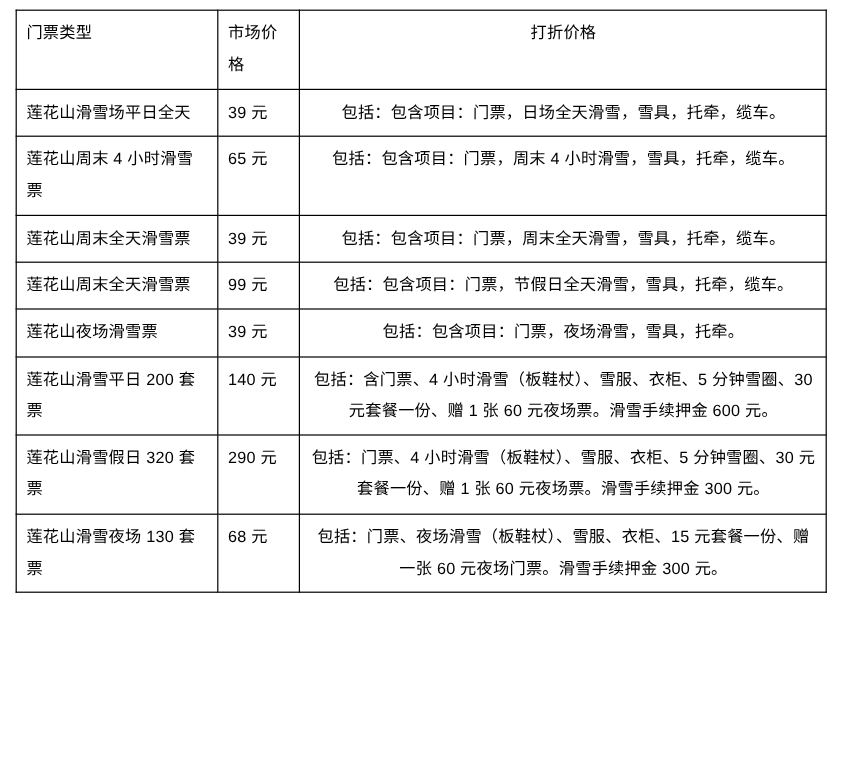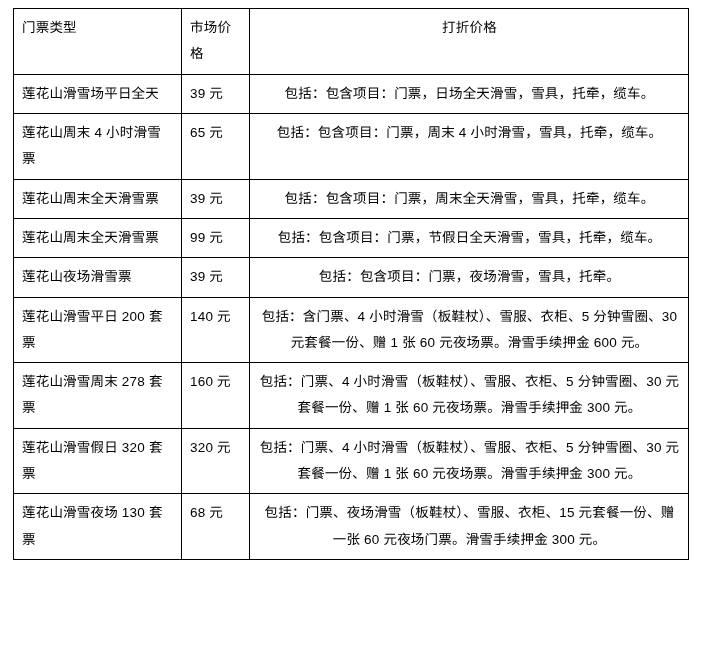--- a/index.html
+++ b/index.html
@@ -113,29 +113,24 @@
           <td class="cell-price">39 元</td>
           <td class="cell-desc">包括：包含项目：门票，夜场滑雪，雪具，托牵。</td>
         </tr>
 
         <tr>
           <td class="cell-type">莲花山滑雪平日 200 套票</td>
           <td class="cell-price">140 元</td>
           <td class="cell-desc">包括：含门票、4 小时滑雪（板鞋杖）、雪服、衣柜、5 分钟雪圈、30 元套餐一份、赠 1 张 60 元夜场票。滑雪手续押金 600 元。</td>
         </tr>
 
-        <tr>
-          <td class="cell-type">莲花山滑雪周末 278 套票</td>
-          <td class="cell-price">160 元</td>
-          <td class="cell-desc">包括：门票、4 小时滑雪（板鞋杖）、雪服、衣柜、5 分钟雪圈、30 元套餐一份、赠 1 张 60 元夜场票。滑雪手续押金 300 元。</td>
-        </tr>
 
         <tr>
           <td class="cell-type">莲花山滑雪假日 320 套票</td>
-          <td class="cell-price">320 元</td>
+          <td class="cell-price">290 元</td>
           <td class="cell-desc">包括：门票、4 小时滑雪（板鞋杖）、雪服、衣柜、5 分钟雪圈、30 元套餐一份、赠 1 张 60 元夜场票。滑雪手续押金 300 元。</td>
         </tr>
 
         <tr>
           <td class="cell-type centered">莲花山滑雪夜场 130 套票</td>
           <td class="cell-price">68 元</td>
           <td class="cell-desc">包括：门票、夜场滑雪（板鞋杖）、雪服、衣柜、15 元套餐一份、赠一张 60 元夜场门票。滑雪手续押金 300 元。</td>
         </tr>
 
       </tbody>

